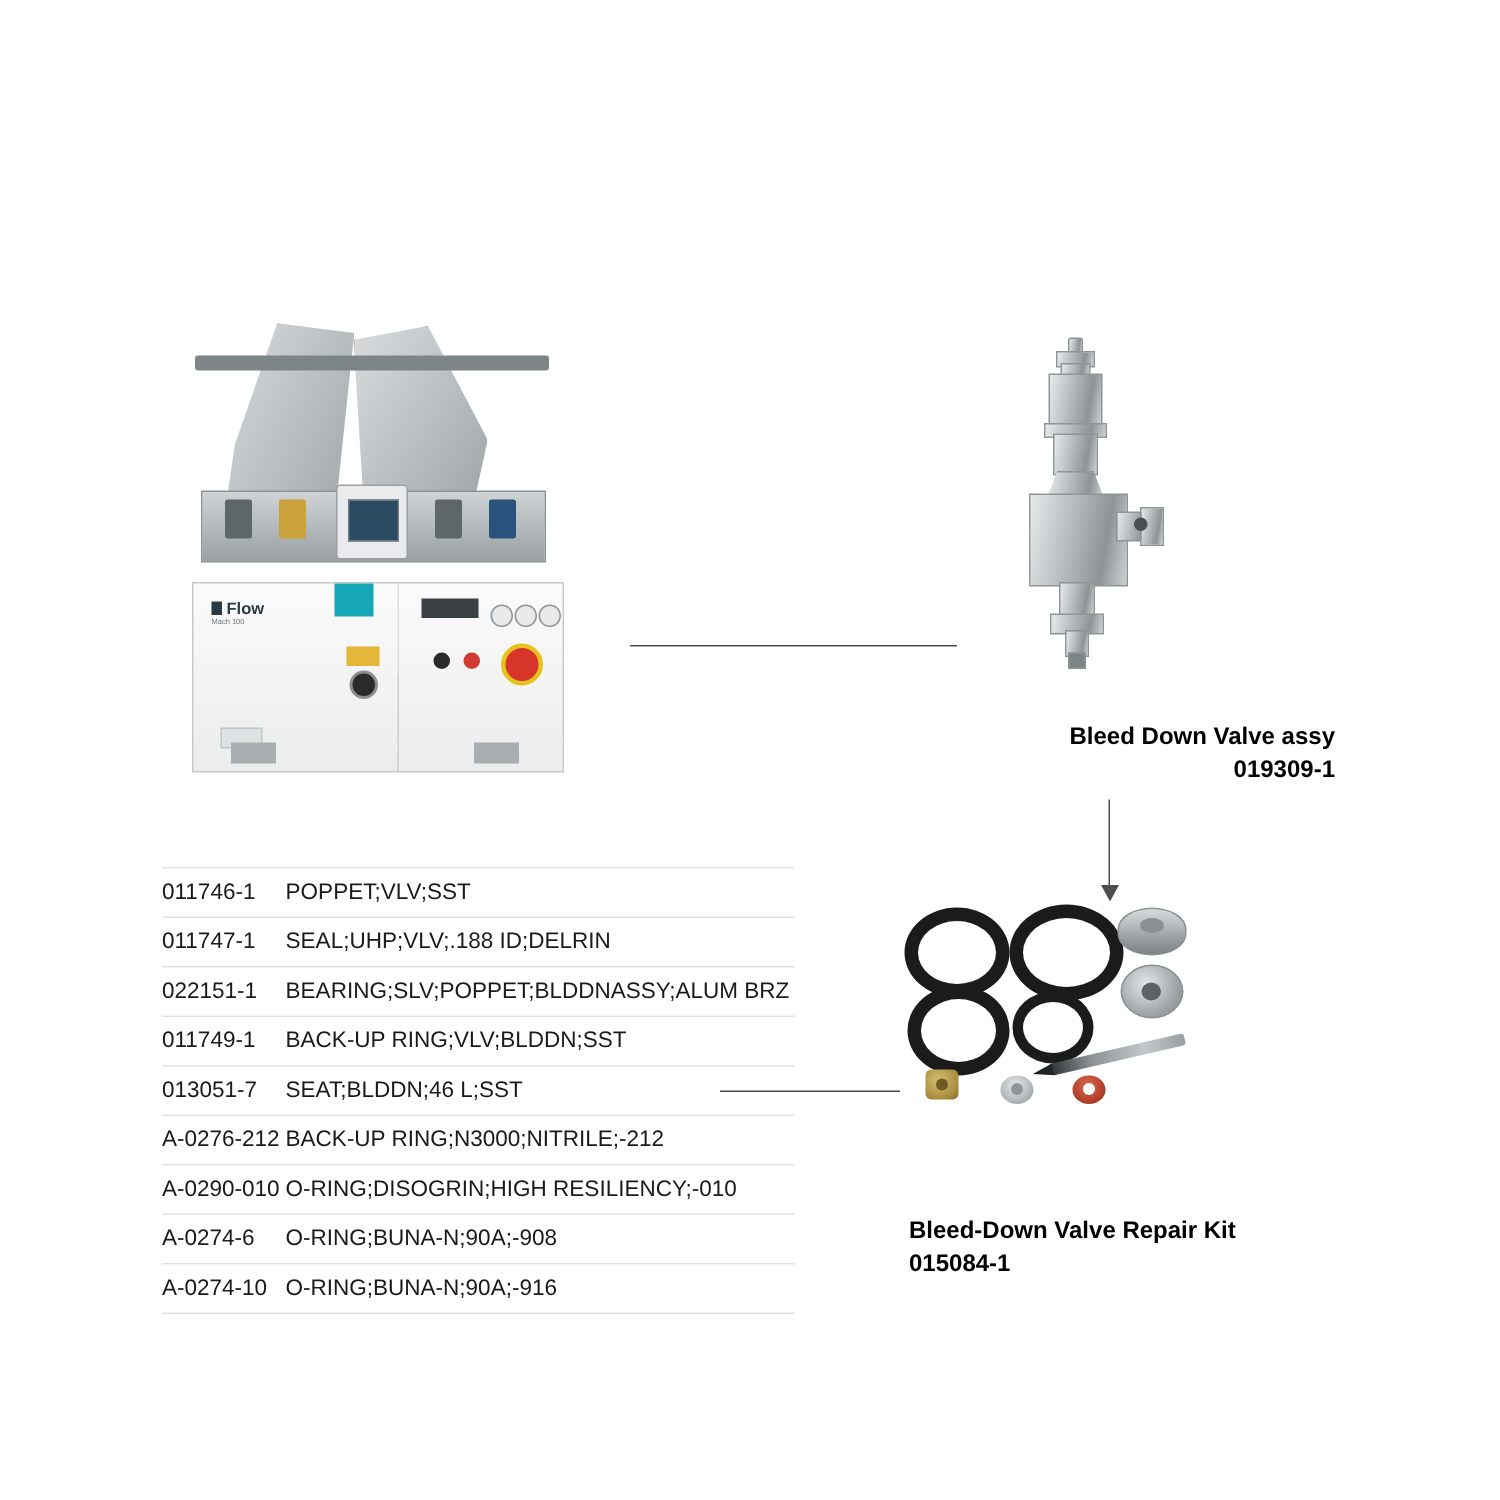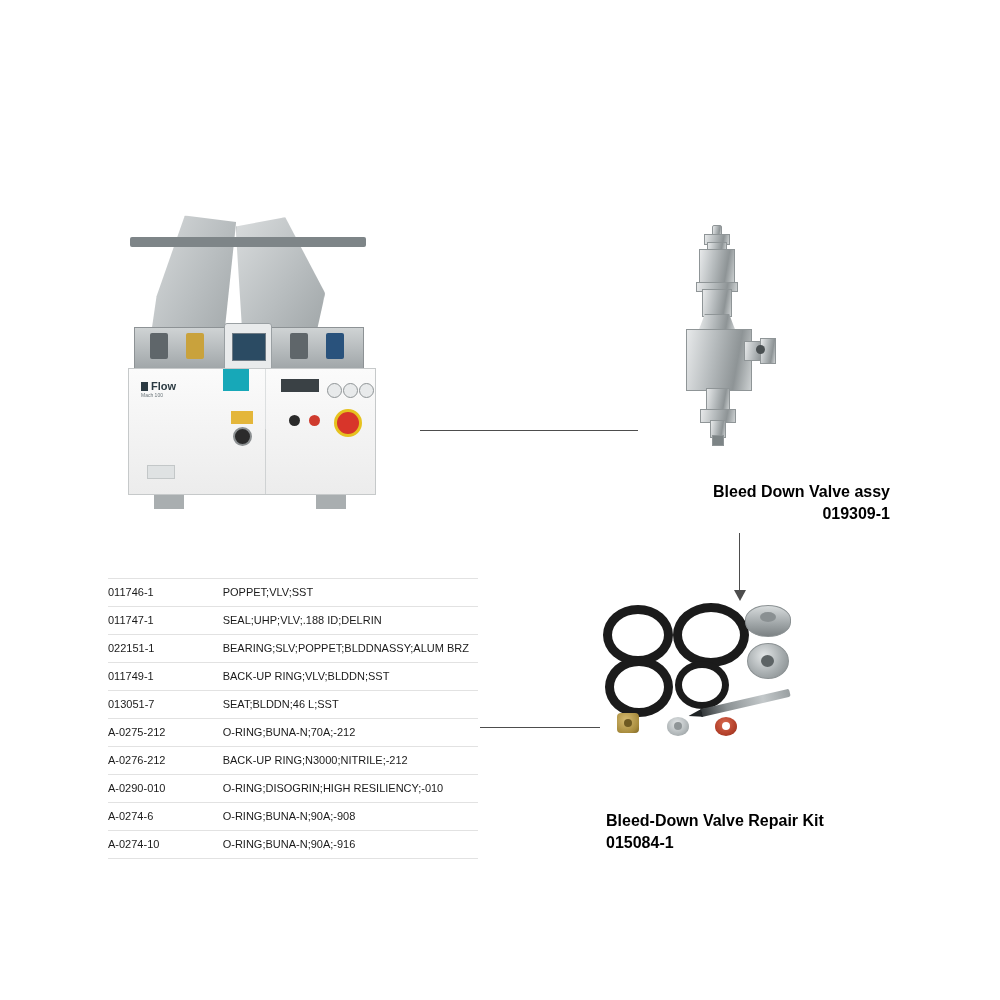--- a/index.html
+++ b/index.html
@@ -83,21 +83,21 @@
   .screen-unit::after {
     content: "";
     position: absolute;
     left: 7px; top: 9px;
     width: 32px; height: 26px;
     background: #2b4b63;
     border: 1px solid #6f7b85;
   }
   .cabinet {
     position: absolute;
-    left: 8px; top: 153px;
+    left: 8px; top: 173px;
     width: 246px; height: 125px;
     background: linear-gradient(180deg, #fbfbfb 0%, #ececec 100%);
     border: 1px solid #c6c9ca;
   }
   .cabinet-left {
     position: absolute;
     left: 0; top: 0;
     width: 136px; height: 125px;
     border-right: 1px solid #dcdfe0;
   }
@@ -387,21 +387,21 @@
   .lbl-valve { left: 590px; top: 481px; width: 300px; }
   .lbl-kit   { left: 606px; top: 810px; width: 330px; }
 
   
   .parts-table {
     position: absolute;
     left: 108px;
     top: 578px;
     width: 370px;
     border-collapse: collapse;
-    font-size: 11px;
+    font-size: 15px;
     font-family: "Liberation Sans", sans-serif;
   }
   .parts-table td {
     border-bottom: 1px solid #e2e2e2;
     padding: 7px 4px 8px 0;
     color: #1a1a1a;
     white-space: nowrap;
     overflow: hidden;
   }
   .parts-table tr:first-child td {
@@ -511,24 +511,20 @@
         </tr>
         <tr>
           <td class="col-pn">011749-1</td>
           <td class="col-desc">BACK-UP RING;VLV;BLDDN;SST</td>
         </tr>
         <tr>
           <td class="col-pn">013051-7</td>
           <td class="col-desc">SEAT;BLDDN;46 L;SST</td>
         </tr>
         <tr>
-          <td class="col-pn">A-0275-212</td>
-          <td class="col-desc">O-RING;BUNA-N;70A;-212</td>
-        </tr>
-        <tr>
           <td class="col-pn">A-0276-212</td>
           <td class="col-desc">BACK-UP RING;N3000;NITRILE;-212</td>
         </tr>
         <tr>
           <td class="col-pn">A-0290-010</td>
           <td class="col-desc">O-RING;DISOGRIN;HIGH RESILIENCY;-010</td>
         </tr>
         <tr>
           <td class="col-pn">A-0274-6</td>
           <td class="col-desc">O-RING;BUNA-N;90A;-908</td>

